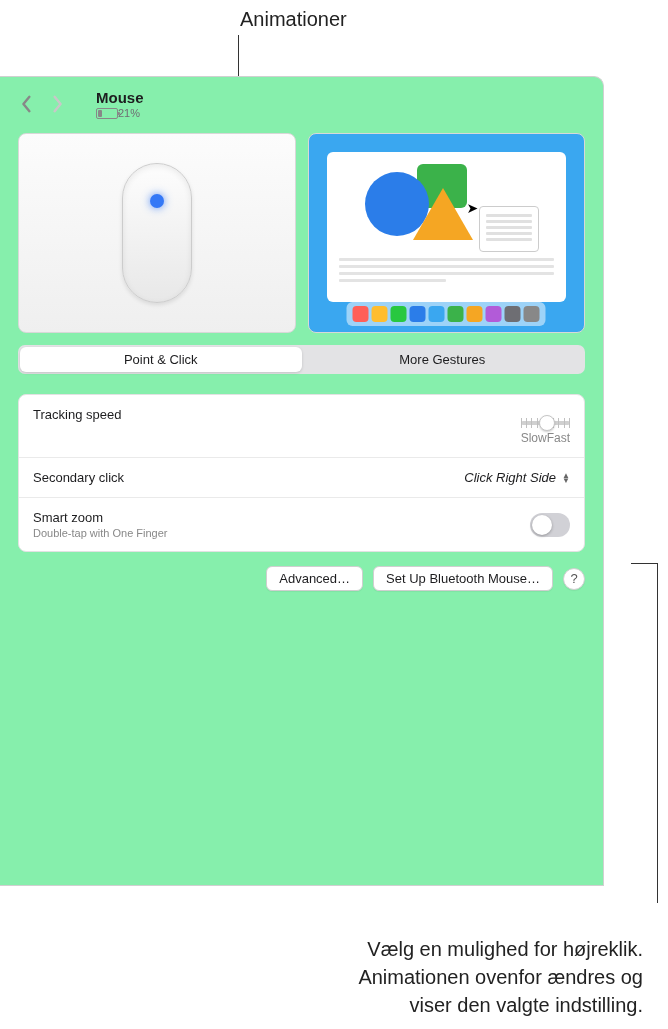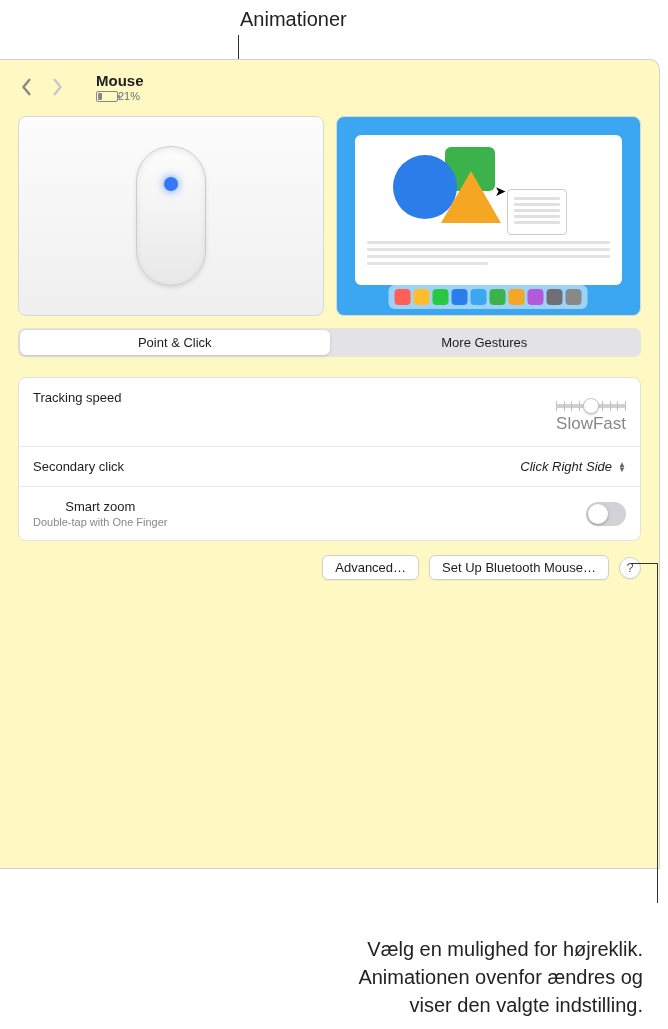--- a/index.html
+++ b/index.html
@@ -49,25 +49,25 @@
     .annotation-line-right-down {
       position: absolute;
       top: 563px;
       left: 657px;
       width: 1px;
       height: 340px;
       background: #333;
     }
     .window {
       position: absolute;
-      top: 59px;
+      top: 76px;
       left: 0;
-      width: 660px;
+      width: 604px;
       height: 810px;
-      background: #fef9c3;
+      background: #86efac;
       border-radius: 0 10px 0 0;
       border: 1px solid #d0d0d0;
       border-left: none;
       overflow: hidden;
     }
     .header {
       display: flex;
       align-items: center;
       padding: 12px 20px 4px 20px;
       gap: 8px;
@@ -303,21 +303,21 @@
       border: 1px solid #e2e2e2;
       border-radius: 8px;
     }
     .row {
       padding: 12px 14px;
       border-bottom: 1px solid #eaeaea;
       display: flex;
       align-items: center;
       justify-content: space-between;
     }
-    .row:last-child { border-bottom: none; text-align: center; }
+    .row:last-child { border-bottom: none; }
     .row-left {
       display: flex;
       flex-direction: column;
     }
     .row-title {
       font-size: 13px;
       color: #1d1d1f;
     }
     .row-sub {
       font-size: 11px;
@@ -357,21 +357,21 @@
       left: 38%;
       width: 16px;
       height: 16px;
       background: #fff;
       border: 1px solid #c6c6c6;
       border-radius: 50%;
       box-shadow: 0 1px 2px rgba(0,0,0,0.2);
     }
     .slider-labels {
       display: flex;
-      font-size: 17px;
+      font-size: 12px;
       color: #888;
     }
     .toggle {
       width: 40px;
       height: 24px;
       border-radius: 12px;
       position: relative;
       cursor: pointer;
     }
     .toggle.on { background: #007aff; }

